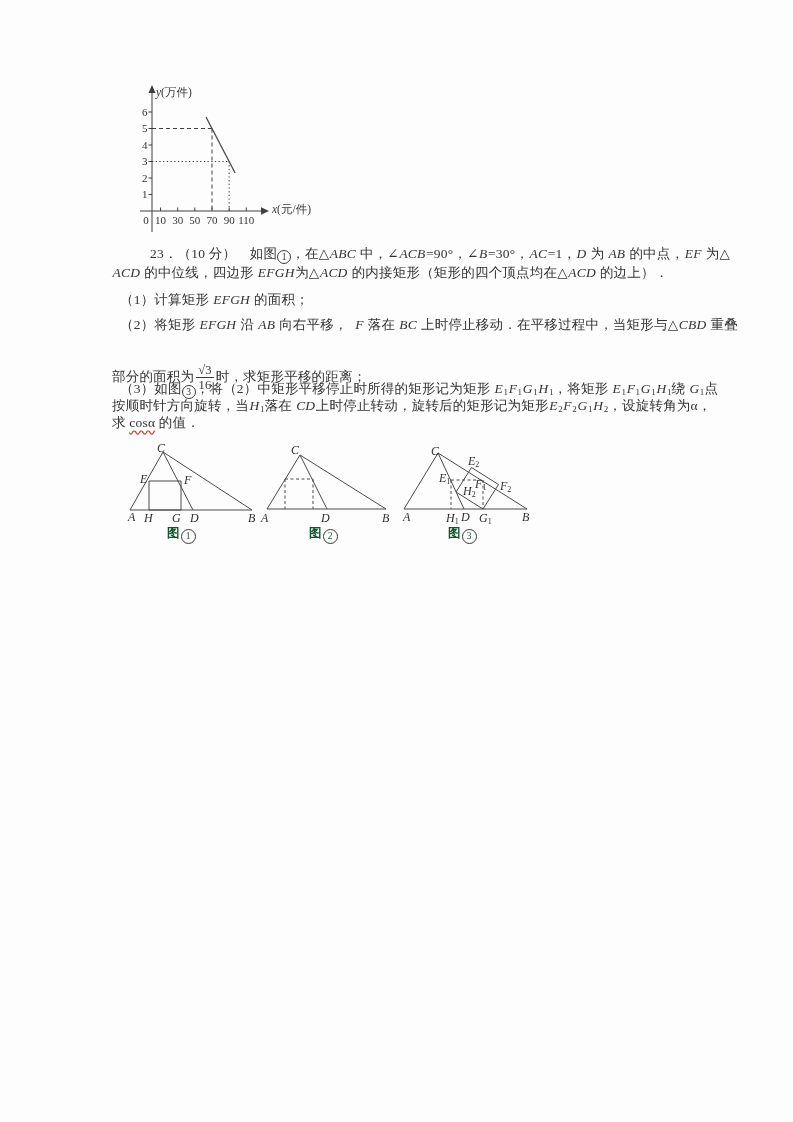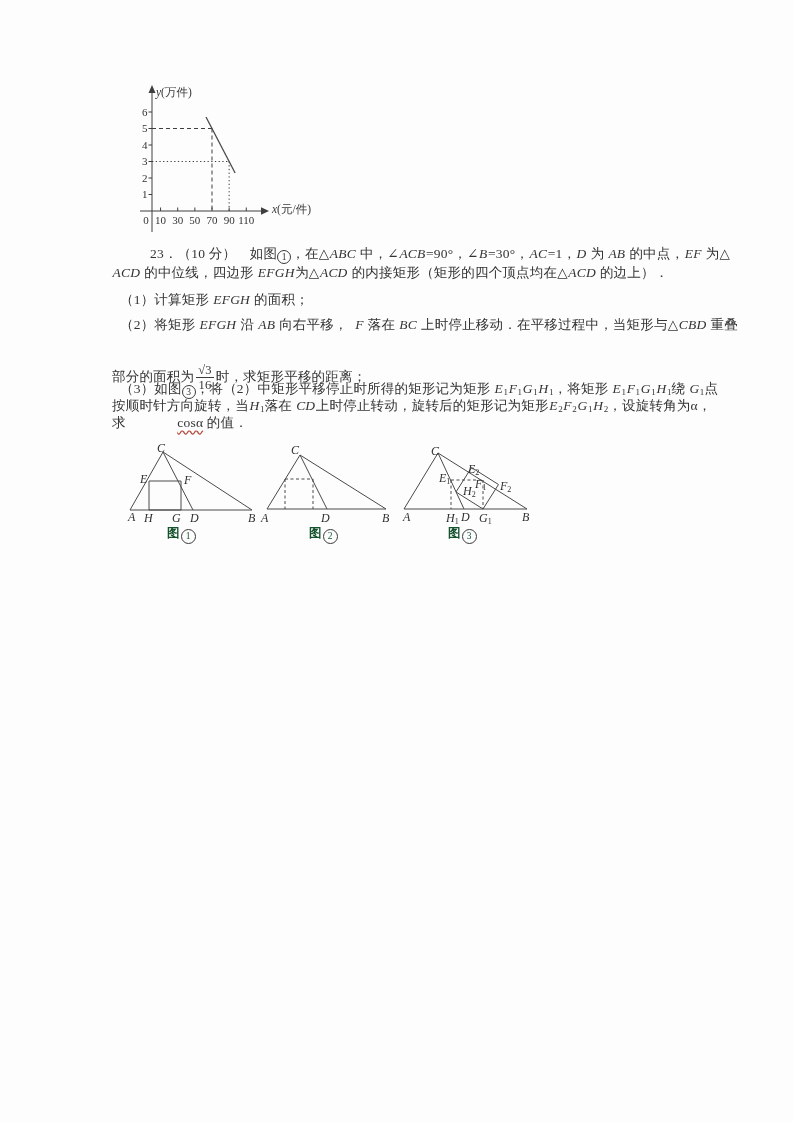--- a/index.html
+++ b/index.html
@@ -6,21 +6,21 @@
   .page{position:relative;width:793px;height:1122px;background:#fdfdfd;overflow:hidden;
         font-family:"Liberation Serif","DejaVu Serif","DejaVu Sans",serif;color:#333;}
   .tline{position:absolute;white-space:nowrap;font-size:13.5px;letter-spacing:.2px;line-height:17px;}
   .tline i{font-style:italic;padding:0 .5px;}
   sub{font-size:9px;line-height:0;vertical-align:-2px;}
   .circ{display:inline-block;width:12px;height:12px;border:1px solid #3a3a3a;border-radius:50%;
         font-size:9.5px;line-height:12px;text-align:center;vertical-align:-1.5px;font-style:normal;}
   .frac{display:inline-block;text-align:center;vertical-align:middle;font-size:12.5px;line-height:1.15;margin:0 2px;}
   .frac .num{display:block;border-bottom:1px solid #3a3a3a;padding:0 2px;}
   .frac .den{display:block;}
-  .wavy{text-decoration:underline;text-decoration-style:wavy;text-decoration-color:#b5493c;text-underline-offset:3px;margin-left:48px;}
+  .wavy{text-decoration:underline;text-decoration-style:wavy;text-decoration-color:#b5493c;text-underline-offset:3px;}
   .chart{position:absolute;}
   .axis-label{position:absolute;font-size:11.5px;white-space:nowrap;color:#3a3a3a;}
   .figure{position:absolute;}
   .fig-label{position:absolute;font-size:12px;font-style:italic;line-height:1;color:#2f2f2f;}
   .fig-label sub{font-size:8px;font-style:normal;vertical-align:-2px;}
   .caption{position:absolute;font-size:12.5px;font-weight:700;color:#14532d;}
   .caption .circ{width:13px;height:13px;line-height:13px;font-weight:400;margin-left:1px;}
   svg{display:block;}
 </style>
 </head>
@@ -116,21 +116,21 @@
   <div class="figure" style="left: 395px; top: 438px; width: 155px; height: 92px;">
       <svg width="155" height="92" viewBox="0 0 155 92">
         <polyline points="9,71 43,15 132,71 9,71" fill="none" stroke="#4a4a4a" stroke-width="1"></polyline>
         <polyline points="43,15 69,71" fill="none" stroke="#4a4a4a" stroke-width="1"></polyline>
         <polyline points="56,42 88,42" fill="none" stroke="#4a4a4a" stroke-width="1" stroke-dasharray="3,2.5"></polyline>
         <polyline points="56,42 56,71" fill="none" stroke="#4a4a4a" stroke-width="1" stroke-dasharray="3,2.5"></polyline>
         <polyline points="88,42 88,71" fill="none" stroke="#4a4a4a" stroke-width="1" stroke-dasharray="3,2.5"></polyline>
         <polyline points="61,54 76.5,29.5 103.5,46.5 88,71 61,54" fill="none" stroke="#4a4a4a" stroke-width="1"></polyline>
       </svg>
       <span class="fig-label" style="left: 36px; top: 7px;"><i>C</i></span>
-      <span class="fig-label" style="left: 73px; top: 25px;"><i>E</i><sub>2</sub></span>
+      <span class="fig-label" style="left: 73px; top: 17px;"><i>E</i><sub>2</sub></span>
       <span class="fig-label" style="left: 44px; top: 34px;"><i>E</i><sub>1</sub></span>
       <span class="fig-label" style="left: 80px; top: 40px;"><i>F</i><sub>1</sub></span>
       <span class="fig-label" style="left: 68px; top: 47px;"><i>H</i><sub>2</sub></span>
       <span class="fig-label" style="left: 105px; top: 42px;"><i>F</i><sub>2</sub></span>
       <span class="fig-label" style="left: 8px; top: 73px;"><i>A</i></span>
       <span class="fig-label" style="left: 51px; top: 74px;"><i>H</i><sub>1</sub></span>
       <span class="fig-label" style="left: 66px; top: 73px;"><i>D</i></span>
       <span class="fig-label" style="left: 84px; top: 74px;"><i>G</i><sub>1</sub></span>
       <span class="fig-label" style="left: 127px; top: 73px;"><i>B</i></span>
     </div>

